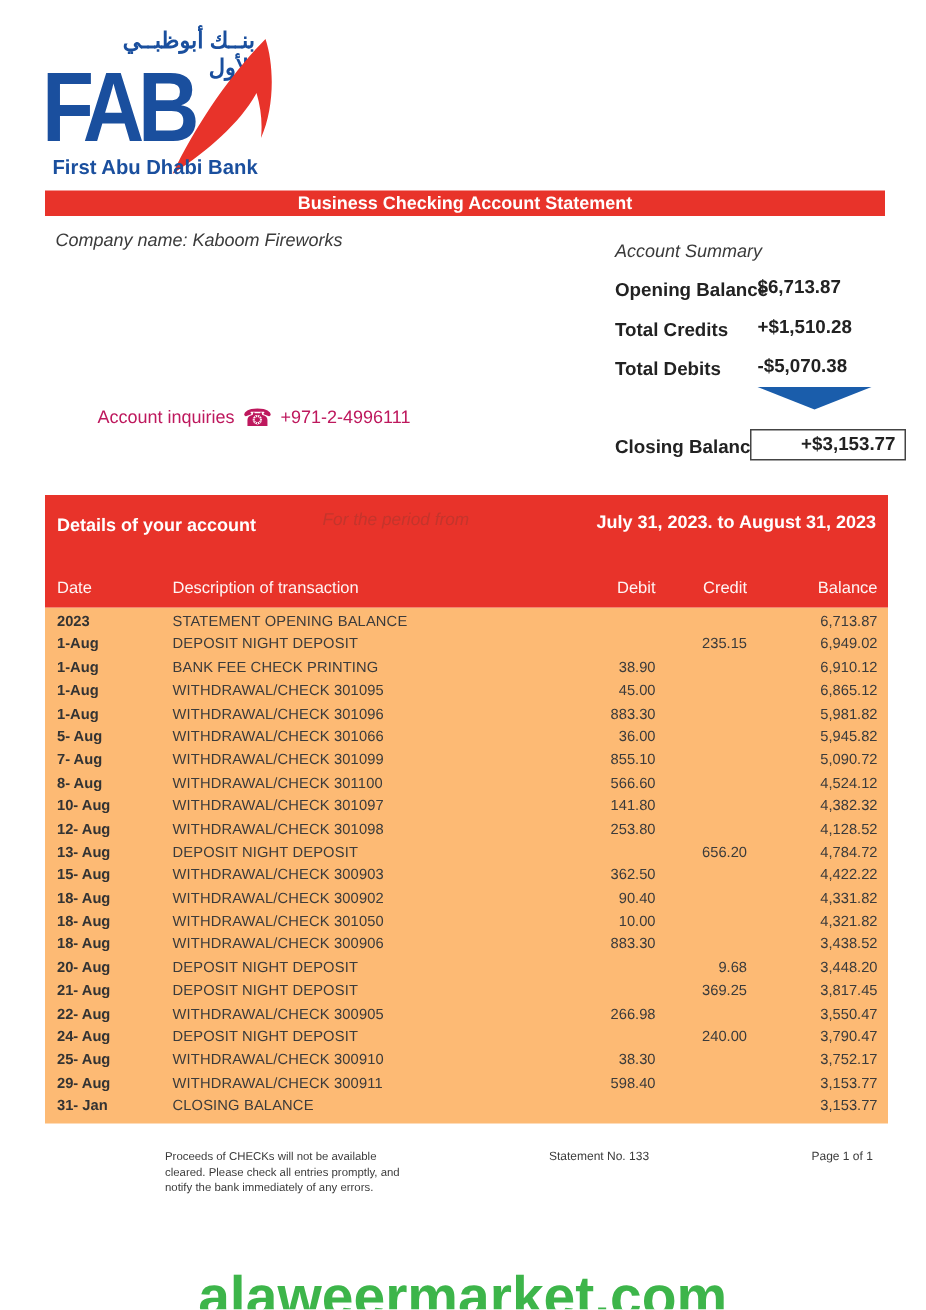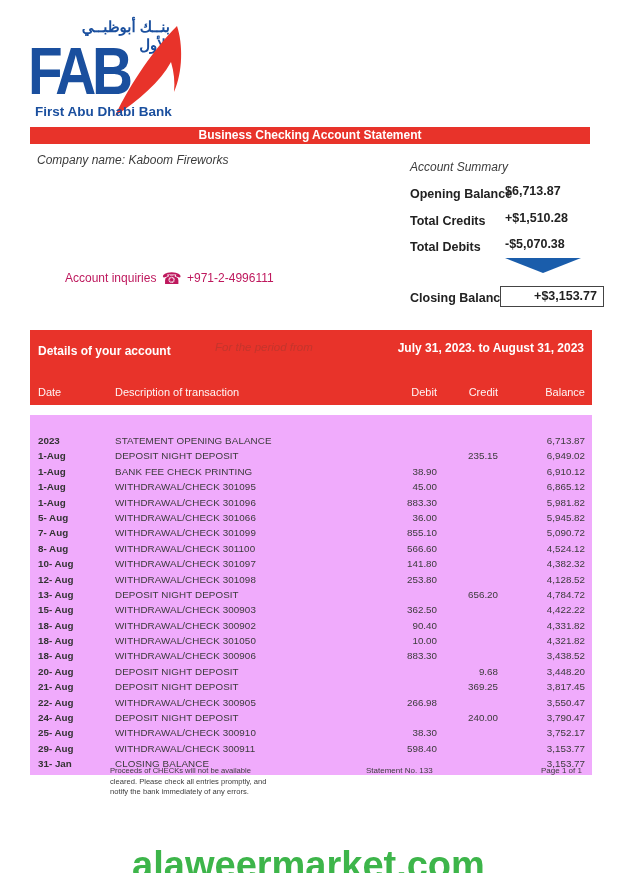--- a/index.html
+++ b/index.html
@@ -108,21 +108,21 @@
     grid-template-columns: 80px 240px 87px 61px 1fr;
   }
   .cols {
     position: absolute; bottom: 7px; left: 0; right: 0;
     font-size: 11px; color: rgba(255,255,255,0.95);
   }
   .cols .c0, .t-row .c0 { padding-left: 8px; }
   .cols .c1, .t-row .c1 { padding-left: 5px; }
   .c2, .c3 { text-align: right; }
   .c4 { text-align: right; padding-right: 7px; }
-  .details-body { background: #f0abfc; padding: 18px 0 3px 0; margin-top: 10px; }
+  .details-body { background: #fdba74; padding: 2px 0 3px 0; }
   .t-row { height: 15.4px; line-height: 15.4px; font-size: 9.8px; color: #3b3b3b; }
   .t-row .c0 { font-weight: bold; color: #333; }
   .t-row .c1 { letter-spacing: 0.1px; }
 
   
   .footer-disclaimer {
     position: absolute; left: 110px; top: 766px; width: 165px;
     font-size: 7.6px; line-height: 1.4; color: #3b3b3b;
   }
   .footer-statement {

